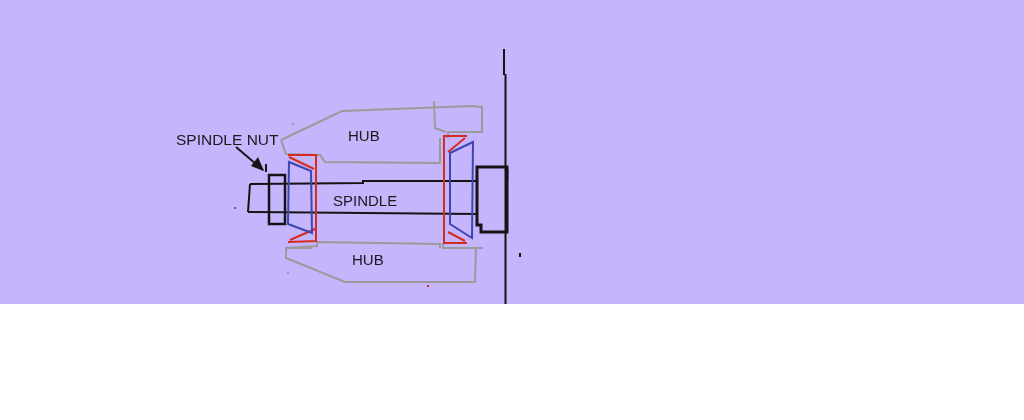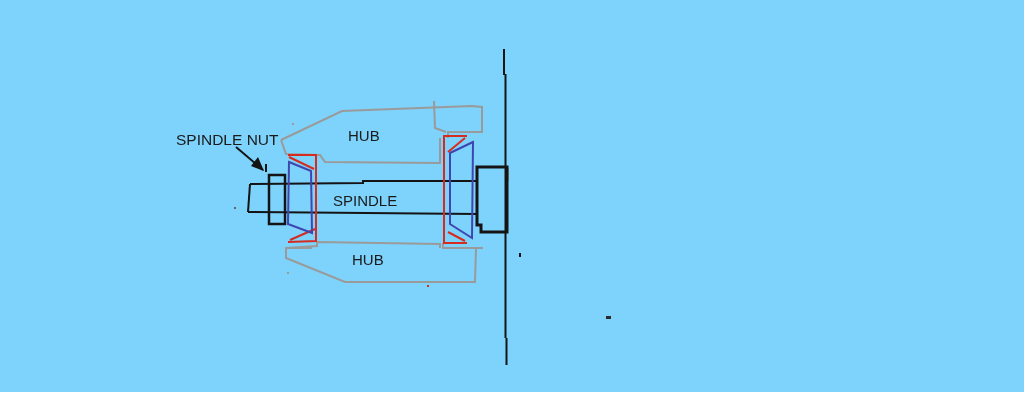--- a/index.html
+++ b/index.html
@@ -3,22 +3,22 @@
 <meta charset="utf-8">
 <style>
   html, body {
     margin: 0;
     padding: 0;
     background: #ffffff;
   }
   .stage {
     position: relative;
     width: 1024px;
-    height: 392px;
-    background: #7dd3fc;
+    height: 304px;
+    background: #c4b5fd;
     overflow: hidden;
   }
   svg { display: block; }
   .lbl {
     font-family: "Liberation Sans", sans-serif;
     white-space: pre;
   }
 </style>
 </head>
 <body>

